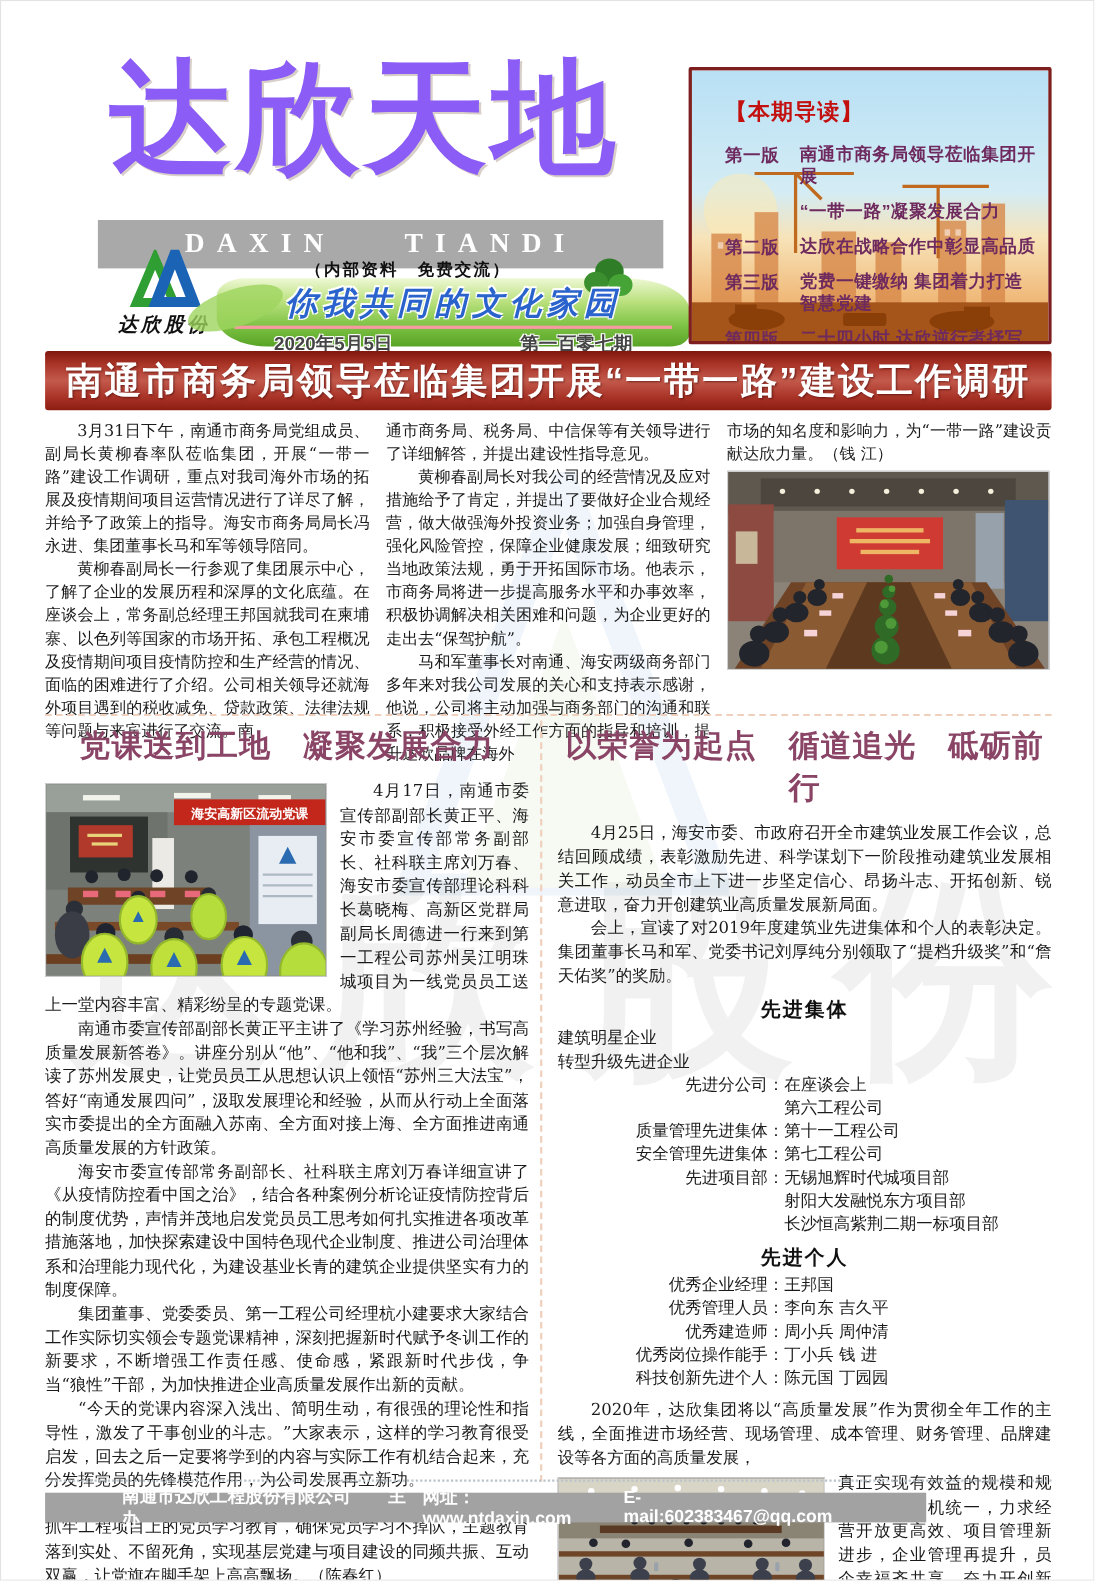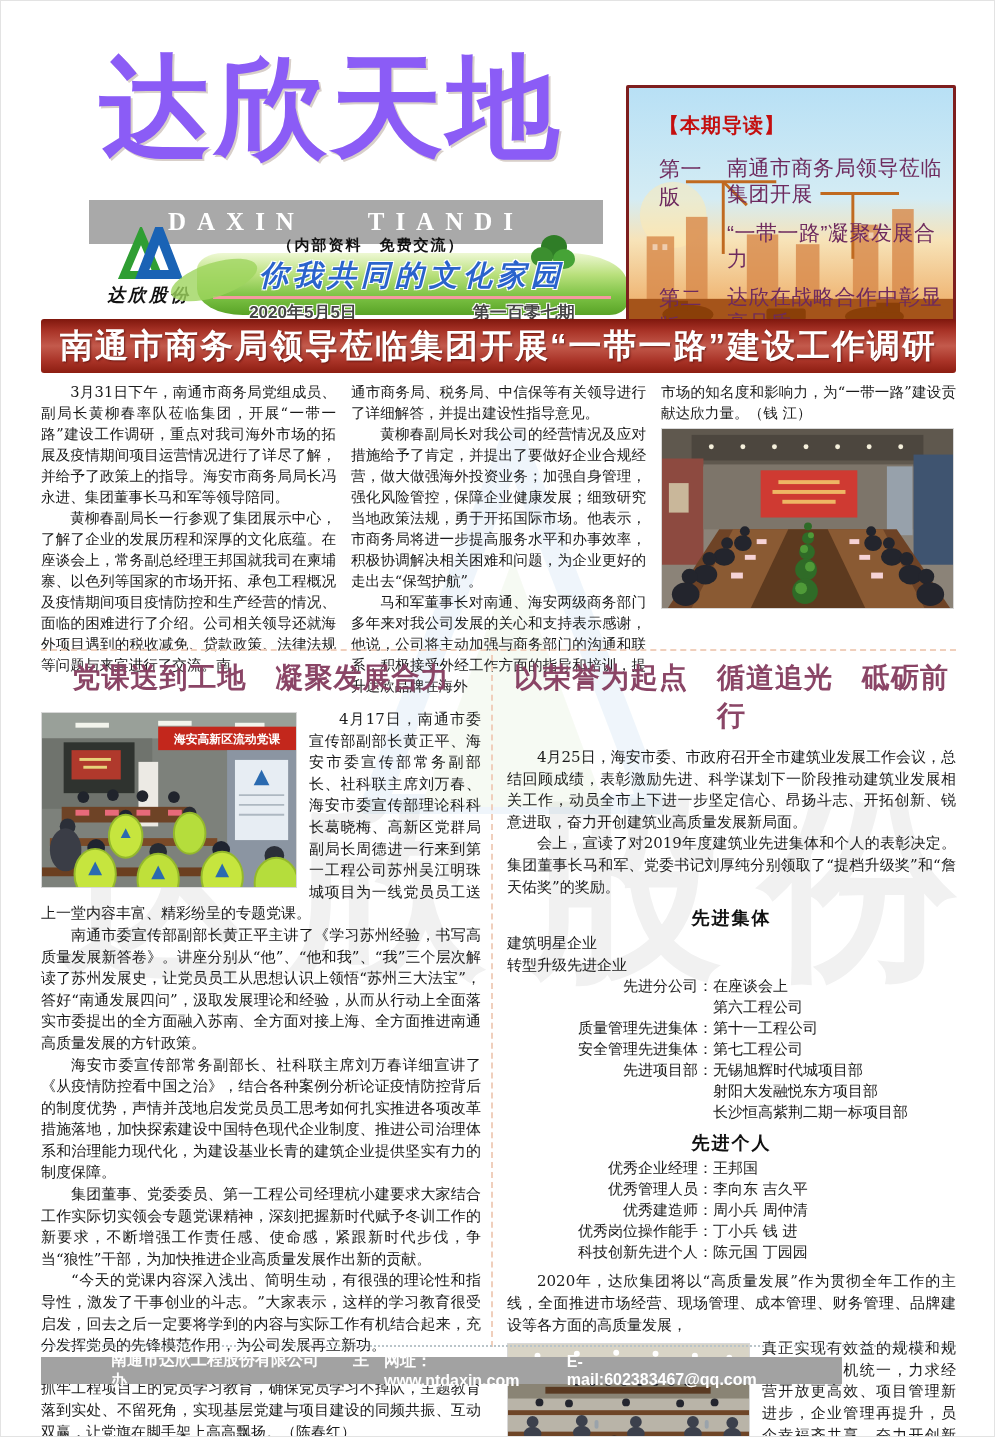--- a/index.html
+++ b/index.html
@@ -40,26 +40,26 @@
   .slogan{position:relative;margin-top:3px;text-align:center;font-size:29px;font-weight:bold;
           font-style:italic;letter-spacing:5px;color:#2a63cc;
           text-shadow:-1px -1px 0 #fff,1px -1px 0 #fff,-1px 1px 0 #fff,1px 1px 0 #fff;}
   .slogan-underline{width:398px;height:3px;margin:0 auto;background:#f49aa0;}
   .date-row{position:relative;display:flex;justify-content:center;gap:116px;margin-top:2px;
             font-size:17px;font-weight:bold;color:#454545;font-family:"Liberation Sans",sans-serif;
             text-shadow:-1px -1px 0 #fff,1px -1px 0 #fff,-1px 1px 0 #fff,1px 1px 0 #fff;}
 
   
   .index-box{position:absolute;left:625px;top:60px;width:330px;height:252px;z-index:2;
-             border:3px solid #7e1e1e;border-radius:2px;overflow:hidden;margin-top:24px;}
+             border:3px solid #7e1e1e;border-radius:2px;overflow:hidden;}
   .index-bg{position:absolute;left:0;top:0;width:100%;height:100%;}
   .index-content{position:relative;padding:24px 10px 0 30px;z-index:1;
                  font-family:"Liberation Sans",sans-serif;}
   .index-title{font-size:20px;font-weight:bold;color:#c40f0f;letter-spacing:1px;margin-bottom:16px;}
-  .index-row{display:flex;gap:16px;font-size:21px;font-weight:normal;color:#6e2a5e;letter-spacing:.5px;}
+  .index-row{display:flex;gap:16px;font-size:16px;font-weight:bold;color:#6e2a5e;letter-spacing:.5px;}
   .index-label{flex:0 0 52px;}
   .index-lines span{display:block;margin-bottom:12px;line-height:1.25;}
 
   
   .headline-banner{position:absolute;left:40px;top:318px;width:915px;height:54px;z-index:2;
       background:linear-gradient(180deg,#7f170d 0%,#a93327 22%,#c35a4c 50%,#a93327 78%,#8c1d11 100%);
       border-radius:3px;display:flex;align-items:center;justify-content:center;}
   .headline-banner span{color:#fff;font-size:33px;font-weight:900;letter-spacing:2px;
       font-family:"Liberation Sans",sans-serif;text-shadow:1px 1px 2px rgba(60,0,0,.6);}
 

